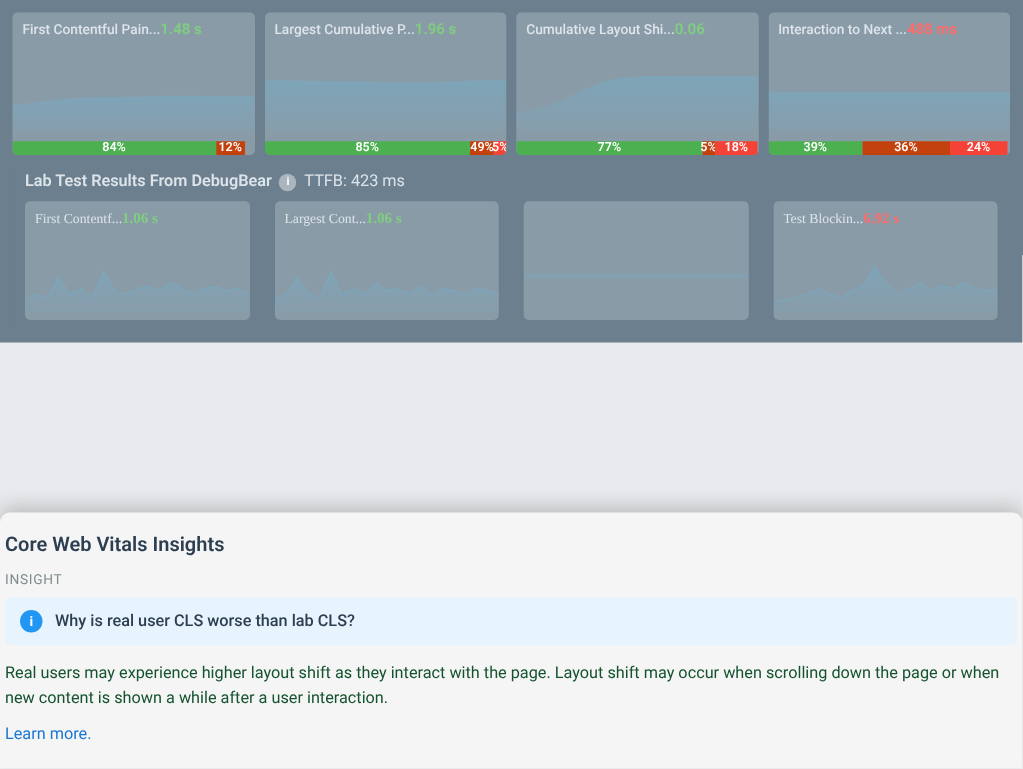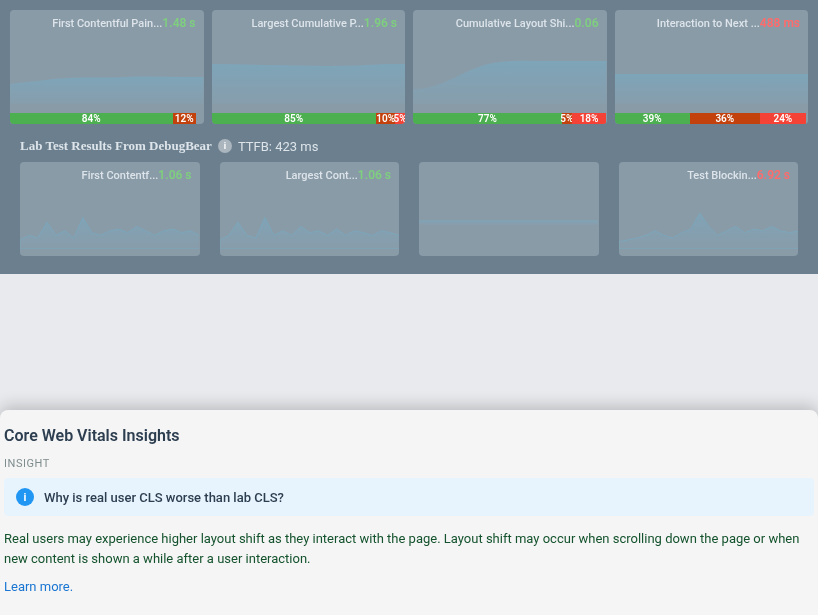--- a/index.html
+++ b/index.html
@@ -27,21 +27,21 @@
     .metric-card {
       background: #8a9ba8;
       border-radius: 4px;
       overflow: hidden;
       position: relative;
     }
 
     .metric-header {
       display: flex;
       align-items: center;
-      justify-content: flex-end;
+      justify-content: flex-start;
       padding: 6px 8px 4px;
     }
 
     .metric-title {
       font-size: 11px;
       color: #dde4ea;
       font-weight: 500;
       white-space: nowrap;
       overflow: hidden;
       text-overflow: ellipsis;
@@ -101,21 +101,20 @@
       display: flex;
       align-items: center;
       gap: 6px;
       margin-bottom: 8px;
     }
 
     .lab-title {
       font-size: 13px;
       font-weight: 600;
       color: #dde4ea;
-      font-family: Liberation Serif, serif;
     }
 
     .lab-ttfb {
       font-size: 13px;
       color: #dde4ea;
     }
 
     .info-icon {
       width: 14px;
       height: 14px;
@@ -126,20 +125,21 @@
       justify-content: center;
       font-size: 9px;
       color: white;
       font-weight: bold;
     }
 
     .lab-metrics-grid {
       display: grid;
       grid-template-columns: repeat(4, 1fr);
       gap: 20px;
+      font-family: Liberation Serif, serif;
     }
 
     .lab-metric-card {
       background: #8a9ba8;
       border-radius: 4px;
       overflow: hidden;
     }
 
     .lab-chart-area {
       height: 70px;
@@ -259,21 +259,21 @@
             <linearGradient id="g2" x1="0" y1="0" x2="0" y2="1">
               <stop offset="0%" stop-color="#7ba7bc" stop-opacity="0.8"></stop>
               <stop offset="100%" stop-color="#7ba7bc" stop-opacity="0.2"></stop>
             </linearGradient>
           </defs>
           <path d="M0,30 C20,30 40,31 60,31 C80,31 100,32 120,32 C140,32 160,31 180,30 L200,30 L200,70 L0,70 Z" fill="url(#g2)"></path>
         </svg>
       </div>
       <div class="progress-bar">
         <div class="progress-segment seg-green" style="width:85%">85%</div>
-        <div class="progress-segment seg-orange" style="width:10%">10%</div>
+        <div class="progress-segment seg-orange" style="width:10%">49%</div>
         <div class="progress-segment seg-red" style="width:5%">5%</div>
       </div>
     </div>
 
     <div class="metric-card">
       <div class="metric-header">
         <span class="metric-title">Cumulative Layout Shi...</span>
         <span class="metric-value">0.06</span>
       </div>
       <div class="chart-area">

